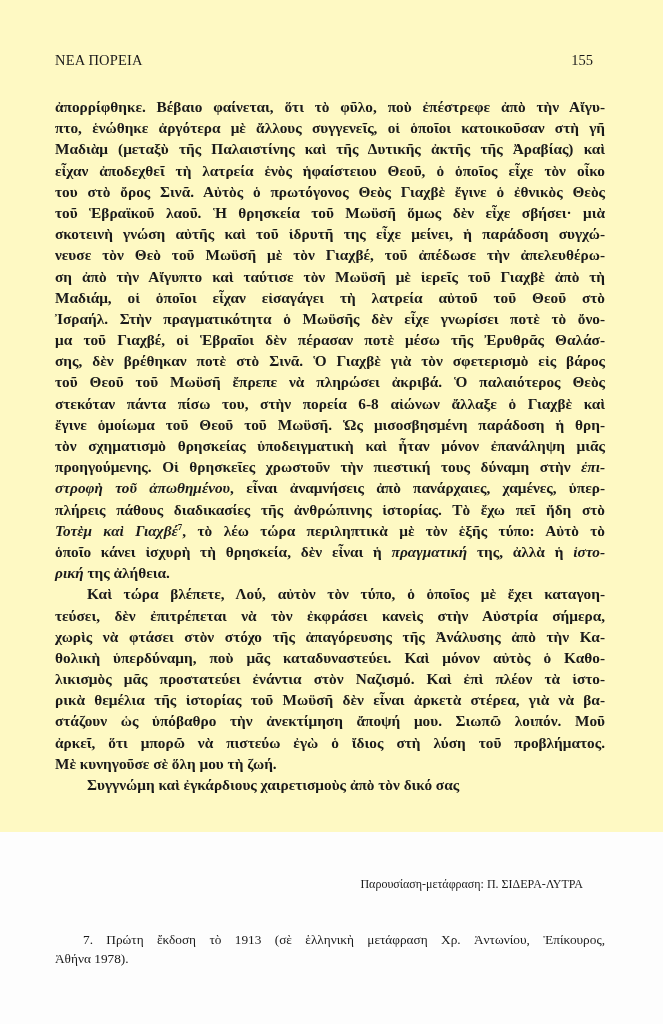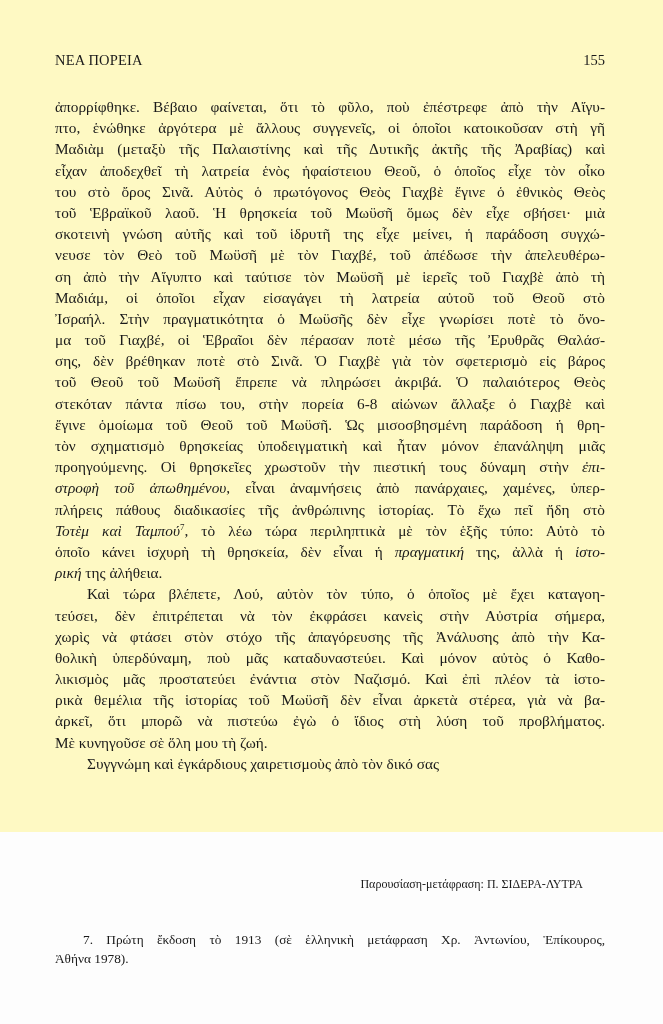--- a/index.html
+++ b/index.html
@@ -2,24 +2,24 @@
 <html><head>
 <meta charset="utf-8">
 <style>
   html, body { margin:0; padding:0; background:#fdfdfd; }
   body { width:663px; height:1024px; position:relative; overflow:hidden;
          font-family:"DejaVu Serif", "Liberation Serif", serif; color:#1a1a1a; }
   .page { position:absolute; left:0; top:0; width:663px; height:832px; background:#fef9c3; }
   .running-head { position:absolute; top:52px; left:55px; width:550px; height:20px;
                   font-family:"Liberation Serif", serif; font-size:14.5px; }
   .running-head .title { position:absolute; left:0; top:0; letter-spacing:0.2px; }
-  .running-head .pno { position:absolute; right:0; top:0; }
+  .running-head .pno { position:absolute; right:12px; top:0; }
   .body { position:absolute; left:55px; top:96px; width:550px; }
   .line { height:21.2px; line-height:21.2px; font-size:15.3px; white-space:nowrap;
-          text-align:justify; text-align-last:justify; font-family:"Liberation Serif", serif; }
+          text-align:justify; text-align-last:justify; font-family:"Liberation Serif", serif;font-weight:bold; }
   .line.last { text-align-last:left; }
   .line.indent { padding-left:32px; }
   .line.right { text-align:right; text-align-last:right; padding-right:28px; }
   em { font-style:italic; }
   sup { font-size:9px; line-height:0; vertical-align:super; }
   .credit { position:absolute; top:877px; left:55px; width:528px; text-align:right;
             font-family:"Liberation Serif", serif; font-size:12px; }
   .footnote { position:absolute; top:931px; left:55px; width:550px;
               font-family:"Liberation Serif", serif; font-size:13.3px; line-height:18.5px; }
   .footnote .fl1 { padding-left:28px; text-align:justify; text-align-last:justify; white-space:nowrap; }
@@ -48,29 +48,30 @@
     <div class="line">Ἰσραήλ. Στὴν πραγματικότητα ὁ Μωϋσῆς δὲν εἶχε γνωρίσει ποτὲ τὸ ὄνο-</div>
     <div class="line">μα τοῦ Γιαχβέ, οἱ Ἑβραῖοι δὲν πέρασαν ποτὲ μέσω τῆς Ἐρυθρᾶς Θαλάσ-</div>
     <div class="line">σης, δὲν βρέθηκαν ποτὲ στὸ Σινᾶ. Ὁ Γιαχβὲ γιὰ τὸν σφετερισμὸ εἰς βάρος</div>
     <div class="line">τοῦ Θεοῦ τοῦ Μωϋσῆ ἔπρεπε νὰ πληρώσει ἀκριβά. Ὁ παλαιότερος Θεὸς</div>
     <div class="line">στεκόταν πάντα πίσω του, στὴν πορεία 6-8 αἰώνων ἄλλαξε ὁ Γιαχβὲ καὶ</div>
     <div class="line">ἔγινε ὁμοίωμα τοῦ Θεοῦ τοῦ Μωϋσῆ. Ὡς μισοσβησμένη παράδοση ἡ θρη-</div>
     <div class="line">τὸν σχηματισμὸ θρησκείας ὑποδειγματικὴ καὶ ἦταν μόνον ἐπανάληψη μιᾶς</div>
     <div class="line"><span>προηγούμενης. Οἱ θρησκεῖες χρωστοῦν τὴν πιεστική τους δύναμη στὴν</span> <em>ἐπι-</em></div>
     <div class="line"><em>στροφὴ τοῦ ἀπωθημένου</em><span>, εἶναι ἀναμνήσεις ἀπὸ πανάρχαιες, χαμένες, ὑπερ-</span></div>
     <div class="line">πλήρεις πάθους διαδικασίες τῆς ἀνθρώπινης ἱστορίας. Τὸ ἔχω πεῖ ἤδη στὸ</div>
-    <div class="line"><em>Τοτὲμ καὶ Ταμπού</em><sup>7</sup><span>, τὸ λέω τώρα περιληπτικὰ μὲ τὸν ἑξῆς τύπο: Αὐτὸ τὸ</span></div>
+    <div class="line"><em>Τοτὲμ καὶ Γιαχβέ</em><sup>7</sup><span>, τὸ λέω τώρα περιληπτικὰ μὲ τὸν ἑξῆς τύπο: Αὐτὸ τὸ</span></div>
     <div class="line"><span>ὁποῖο κάνει ἰσχυρὴ τὴ θρησκεία, δὲν εἶναι ἡ</span> <em>πραγματική</em><span> της, ἀλλὰ ἡ</span> <em>ἱστο-</em></div>
     <div class="line last"><em>ρική</em><span> της ἀλήθεια.</span></div>
     <div class="line indent">Καὶ τώρα βλέπετε, Λού, αὐτὸν τὸν τύπο, ὁ ὁποῖος μὲ ἔχει καταγοη-</div>
     <div class="line">τεύσει, δὲν ἐπιτρέπεται νὰ τὸν ἐκφράσει κανεὶς στὴν Αὐστρία σήμερα,</div>
     <div class="line">χωρὶς νὰ φτάσει στὸν στόχο τῆς ἀπαγόρευσης τῆς Ἀνάλυσης ἀπὸ τὴν Κα-</div>
     <div class="line">θολικὴ ὑπερδύναμη, ποὺ μᾶς καταδυναστεύει. Καὶ μόνον αὐτὸς ὁ Καθο-</div>
     <div class="line">λικισμὸς μᾶς προστατεύει ἐνάντια στὸν Ναζισμό. Καὶ ἐπὶ πλέον τὰ ἱστο-</div>
     <div class="line">ρικὰ θεμέλια τῆς ἱστορίας τοῦ Μωϋσῆ δὲν εἶναι ἀρκετὰ στέρεα, γιὰ νὰ βα-</div>
+    <div class="line">στάζουν ὡς ὑπόβαθρο τὴν ἀνεκτίμηση ἄποψή μου. Σιωπῶ λοιπόν. Μοῦ</div>
     <div class="line">ἀρκεῖ, ὅτι μπορῶ νὰ πιστεύω ἐγὼ ὁ ἴδιος στὴ λύση τοῦ προβλήματος.</div>
     <div class="line last">Μὲ κυνηγοῦσε σὲ ὅλη μου τὴ ζωή.</div>
     <div class="line indent last">Συγγνώμη καὶ ἐγκάρδιους χαιρετισμοὺς ἀπὸ τὸν δικό σας</div>
   </div>
 
   <div class="credit">Παρουσίαση-μετάφραση: Π. ΣΙΔΕΡΑ-ΛΥΤΡΑ</div>
 
   <div class="footnote">
     <div class="fl1">7. Πρώτη ἔκδοση τὸ 1913 (σὲ ἑλληνικὴ μετάφραση Χρ. Ἀντωνίου, Ἐπίκουρος,</div>
     <div>Ἀθήνα 1978).</div>

